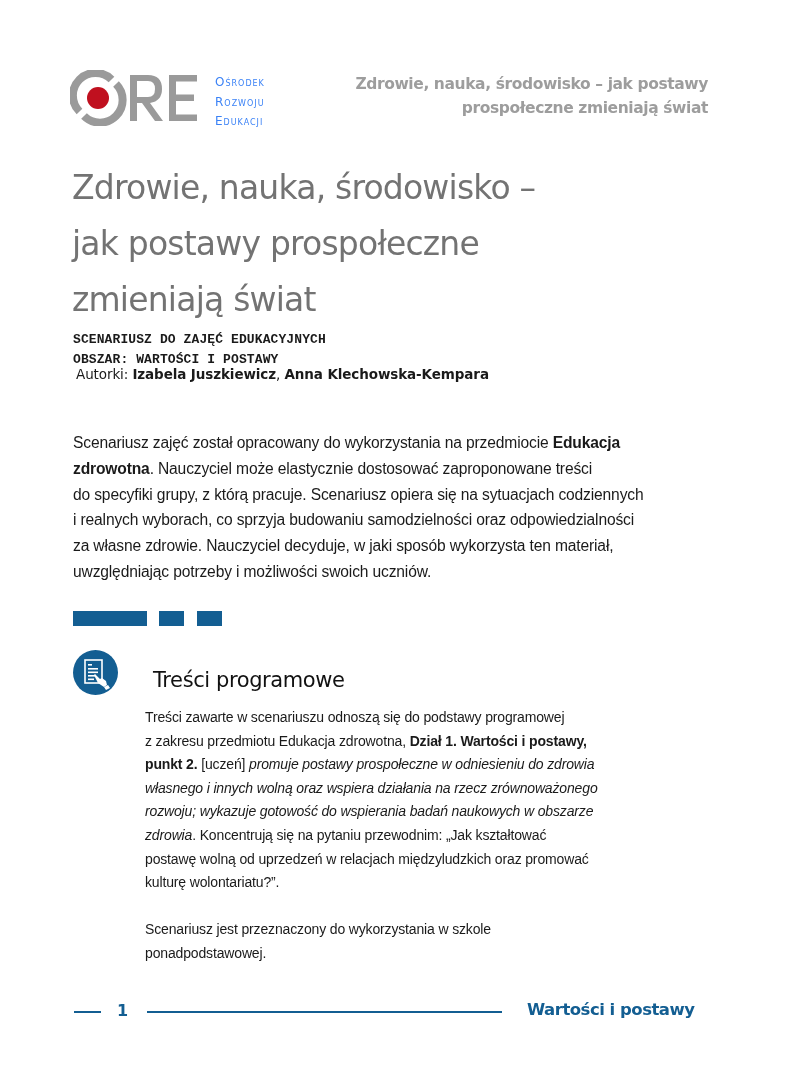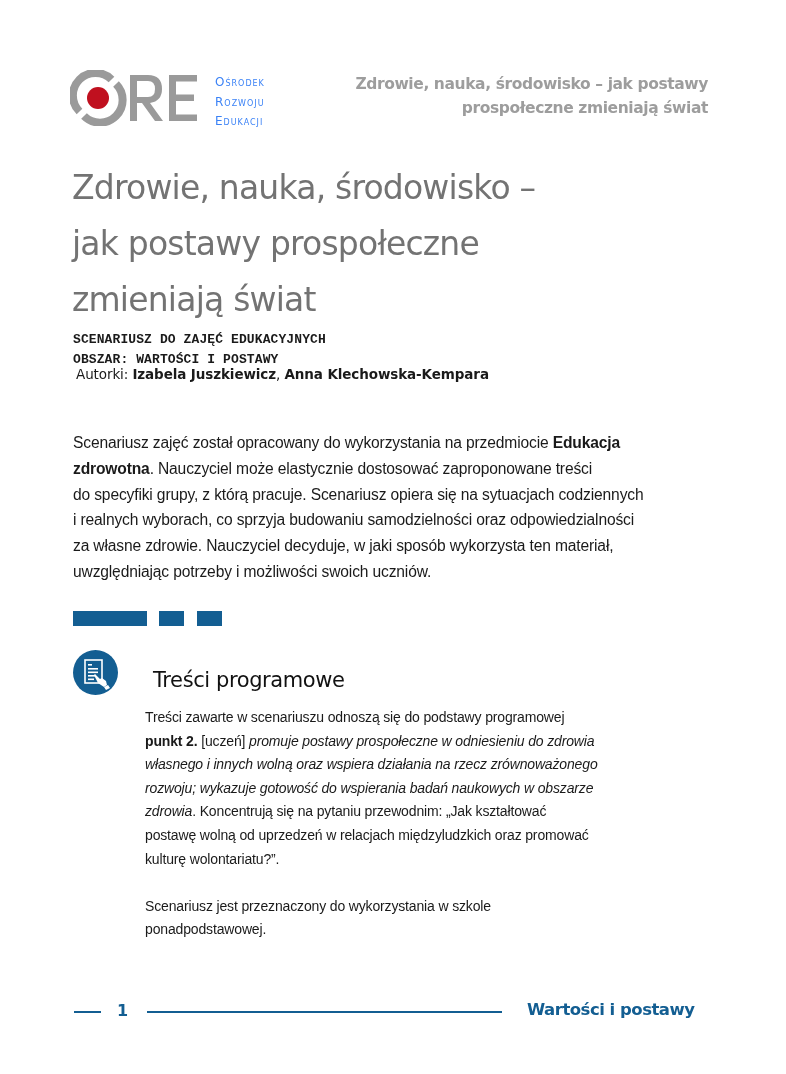--- a/index.html
+++ b/index.html
@@ -110,20 +110,21 @@
     <rect x="15" y="25" width="8" height="1.6" fill="#ffffff"></rect>
     <rect x="15" y="28.5" width="6" height="1.6" fill="#ffffff"></rect>
     <path d="M 22 24 L 27 29 L 29 28 L 33 31 L 34 35 L 31 37 L 25 33 L 21 25 Z" fill="#ffffff"></path>
     <path d="M 31 37 L 35 35 L 37 38 L 33 40 Z" fill="#ffffff"></path>
   </svg>
 </div>
 <h2 class="section-title" style="margin:8px;font-weight:normal">Treści programowe</h2>
 
 <div class="section-body">
   <div>Treści zawarte w scenariuszu odnoszą się do podstawy programowej</div>
+  <div><span>z zakresu przedmiotu Edukacja zdrowotna, </span><b>Dział 1. Wartości i postawy,</b></div>
   <div><b>punkt 2.</b><span> [uczeń] </span><i>promuje postawy prospołeczne w odniesieniu do zdrowia</i></div>
   <div><i>własnego i innych wolną oraz wspiera działania na rzecz zrównoważonego</i></div>
   <div><i>rozwoju; wykazuje gotowość do wspierania badań naukowych w obszarze</i></div>
   <div><i>zdrowia</i><span>. Koncentrują się na pytaniu przewodnim: „Jak kształtować</span></div>
   <div>postawę wolną od uprzedzeń w relacjach międzyludzkich oraz promować</div>
   <div>kulturę wolontariatu?”.</div>
   <div class="gap"></div>
   <div>Scenariusz jest przeznaczony do wykorzystania w szkole</div>
   <div>ponadpodstawowej.</div>
 </div>

